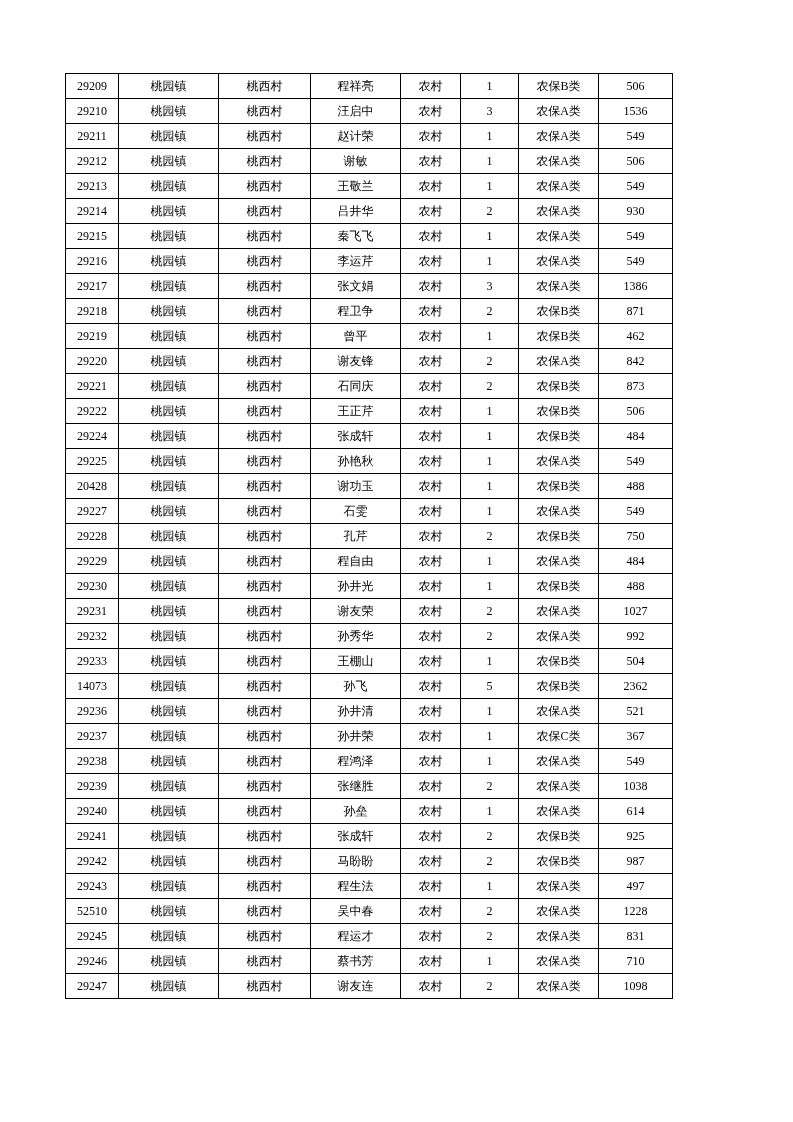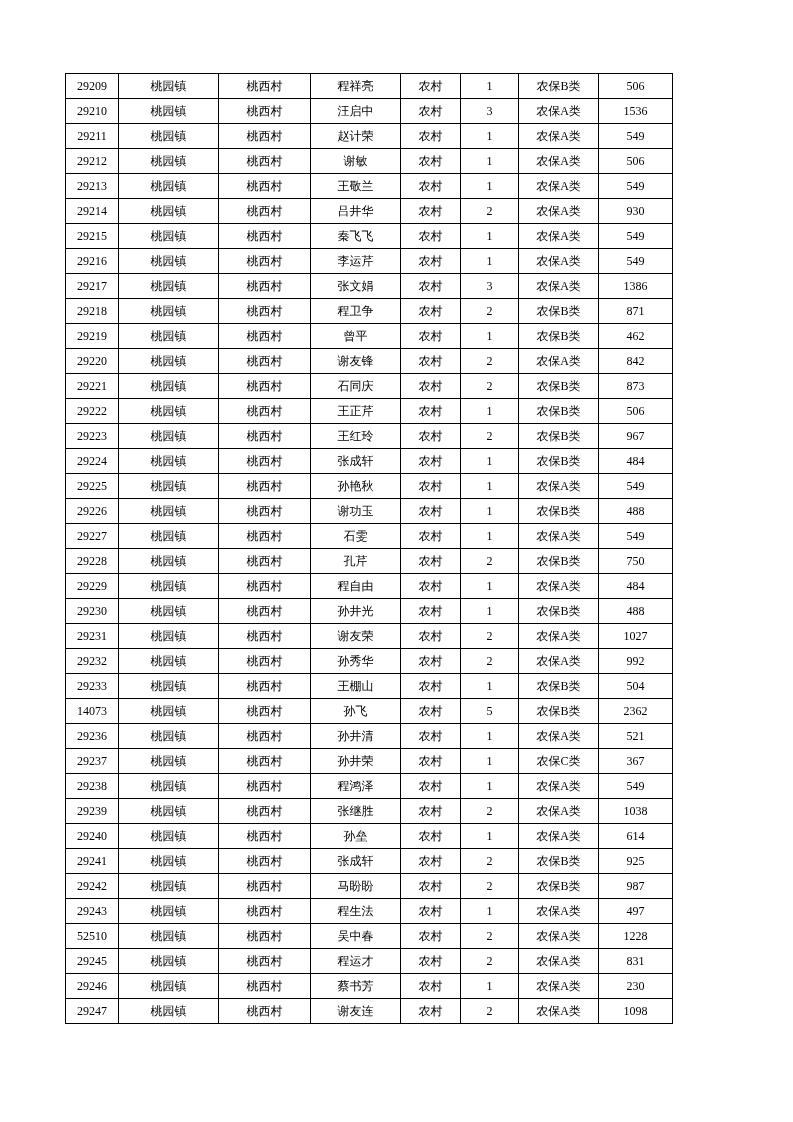--- a/index.html
+++ b/index.html
@@ -186,51 +186,41 @@
           <td>29222</td>
           <td>桃园镇</td>
           <td>桃西村</td>
           <td>王正芹</td>
           <td>农村</td>
           <td>1</td>
           <td>农保B类</td>
           <td>506</td>
         </tr>
         <tr>
-          <td>29223</td>
-          <td>桃园镇</td>
-          <td>桃西村</td>
-          <td>王红玲</td>
-          <td>农村</td>
-          <td>2</td>
-          <td>农保B类</td>
-          <td>967</td>
-        </tr>
-        <tr>
           <td>29224</td>
           <td>桃园镇</td>
           <td>桃西村</td>
           <td>张成轩</td>
           <td>农村</td>
           <td>1</td>
           <td>农保B类</td>
           <td>484</td>
         </tr>
         <tr>
           <td>29225</td>
           <td>桃园镇</td>
           <td>桃西村</td>
           <td>孙艳秋</td>
           <td>农村</td>
           <td>1</td>
           <td>农保A类</td>
           <td>549</td>
         </tr>
         <tr>
-          <td>29226</td>
+          <td>20428</td>
           <td>桃园镇</td>
           <td>桃西村</td>
           <td>谢功玉</td>
           <td>农村</td>
           <td>1</td>
           <td>农保B类</td>
           <td>488</td>
         </tr>
         <tr>
           <td>29227</td>
@@ -413,21 +403,21 @@
           <td>831</td>
         </tr>
         <tr>
           <td>29246</td>
           <td>桃园镇</td>
           <td>桃西村</td>
           <td>蔡书芳</td>
           <td>农村</td>
           <td>1</td>
           <td>农保A类</td>
-          <td>230</td>
+          <td>710</td>
         </tr>
         <tr>
           <td>29247</td>
           <td>桃园镇</td>
           <td>桃西村</td>
           <td>谢友连</td>
           <td>农村</td>
           <td>2</td>
           <td>农保A类</td>
           <td>1098</td>

